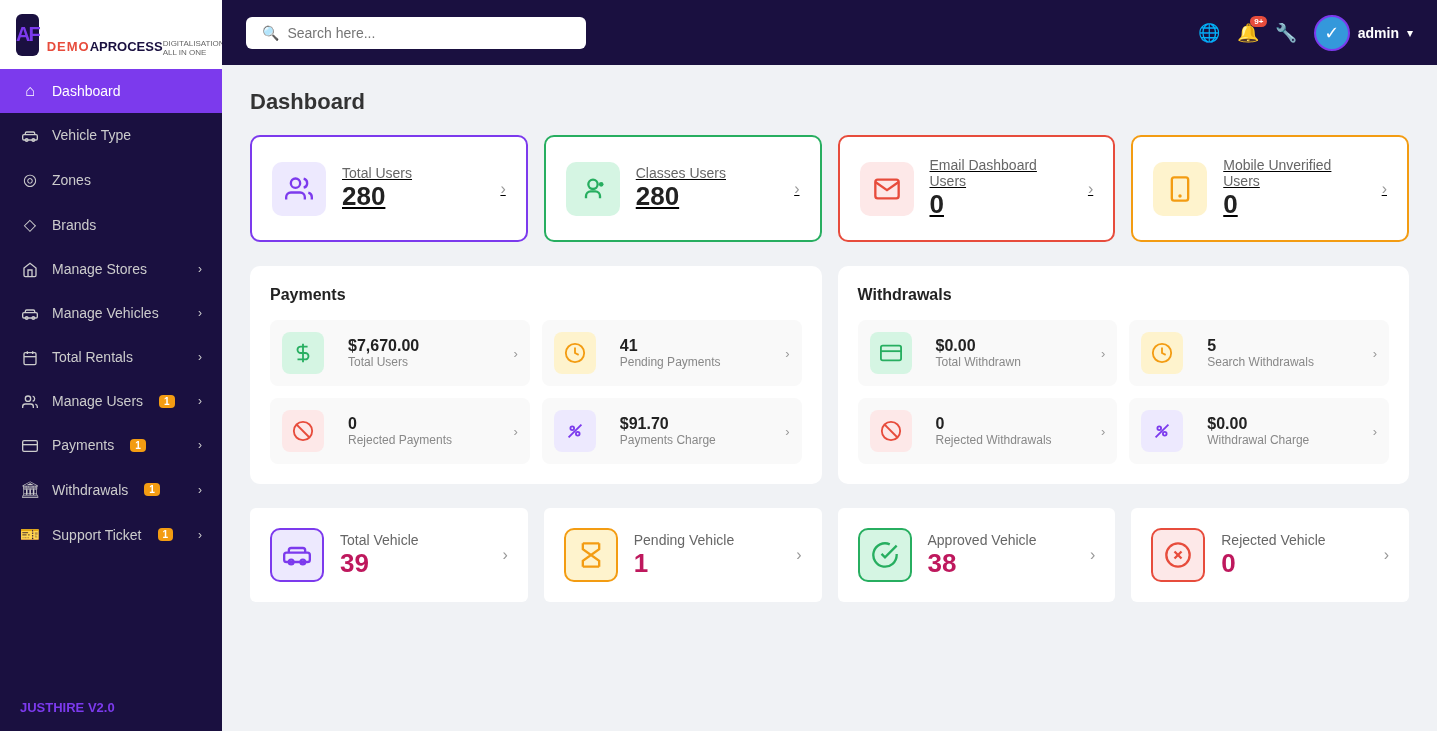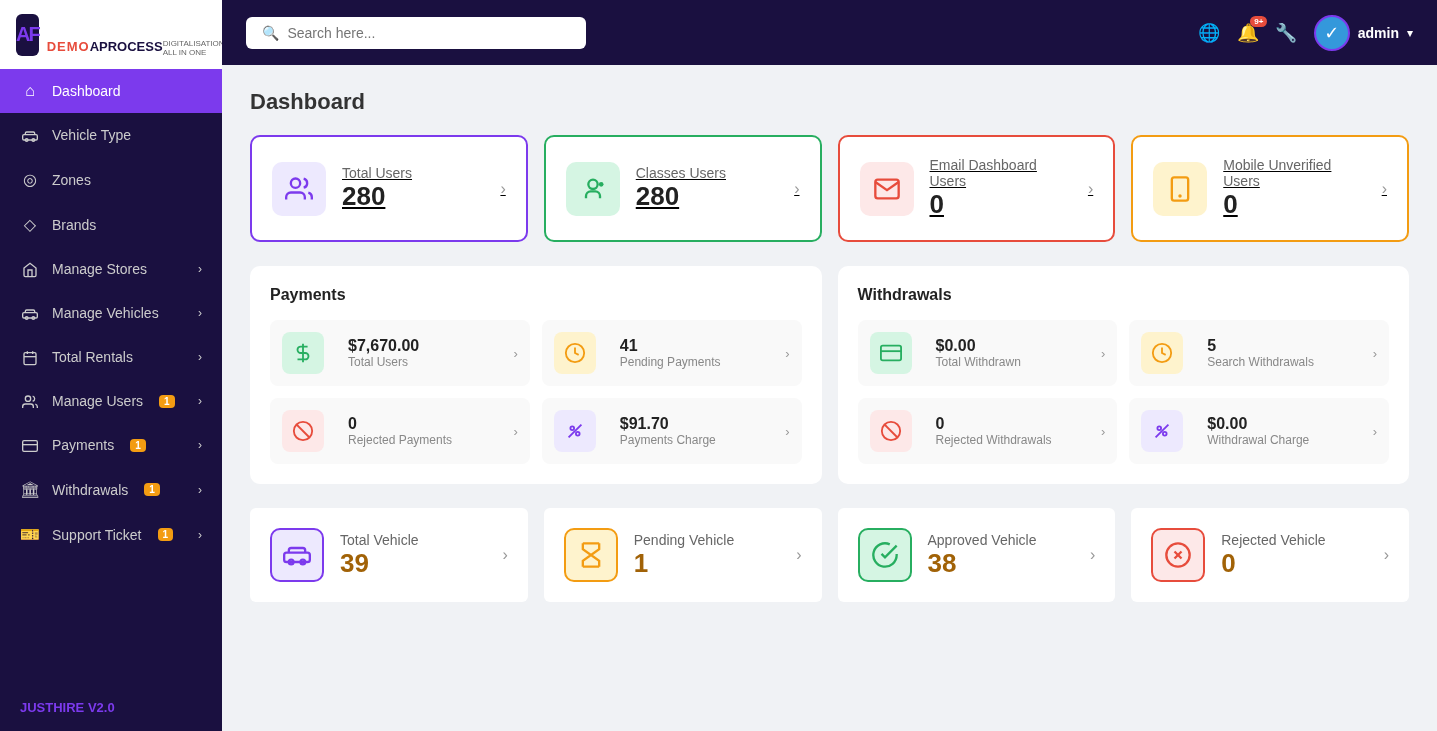--- a/index.html
+++ b/index.html
@@ -294,21 +294,21 @@
       font-size: 24px;
       flex-shrink: 0;
       border: 2px solid transparent;
     }
     .vehicle-icon.purple-border { border-color: #7c3aed; }
     .vehicle-icon.orange-border { border-color: #f39c12; }
     .vehicle-icon.green-border { border-color: #27ae60; }
     .vehicle-icon.red-border { border-color: #e74c3c; }
     .vehicle-info { flex: 1; }
     .vehicle-label { font-size: 14px; color: #666; font-weight: 500; }
-    .vehicle-value { font-size: 26px; font-weight: 700; color: #a16207; }
+    .vehicle-value { font-size: 26px; font-weight: 700; color: #be185d; }
     .vehicle-arrow { color: #999; font-size: 16px; }
 
     
     svg { display: inline-block; vertical-align: middle; }
   </style>
 </head>
 <body>
 
 <div class="sidebar">
   <div class="sidebar-logo">

